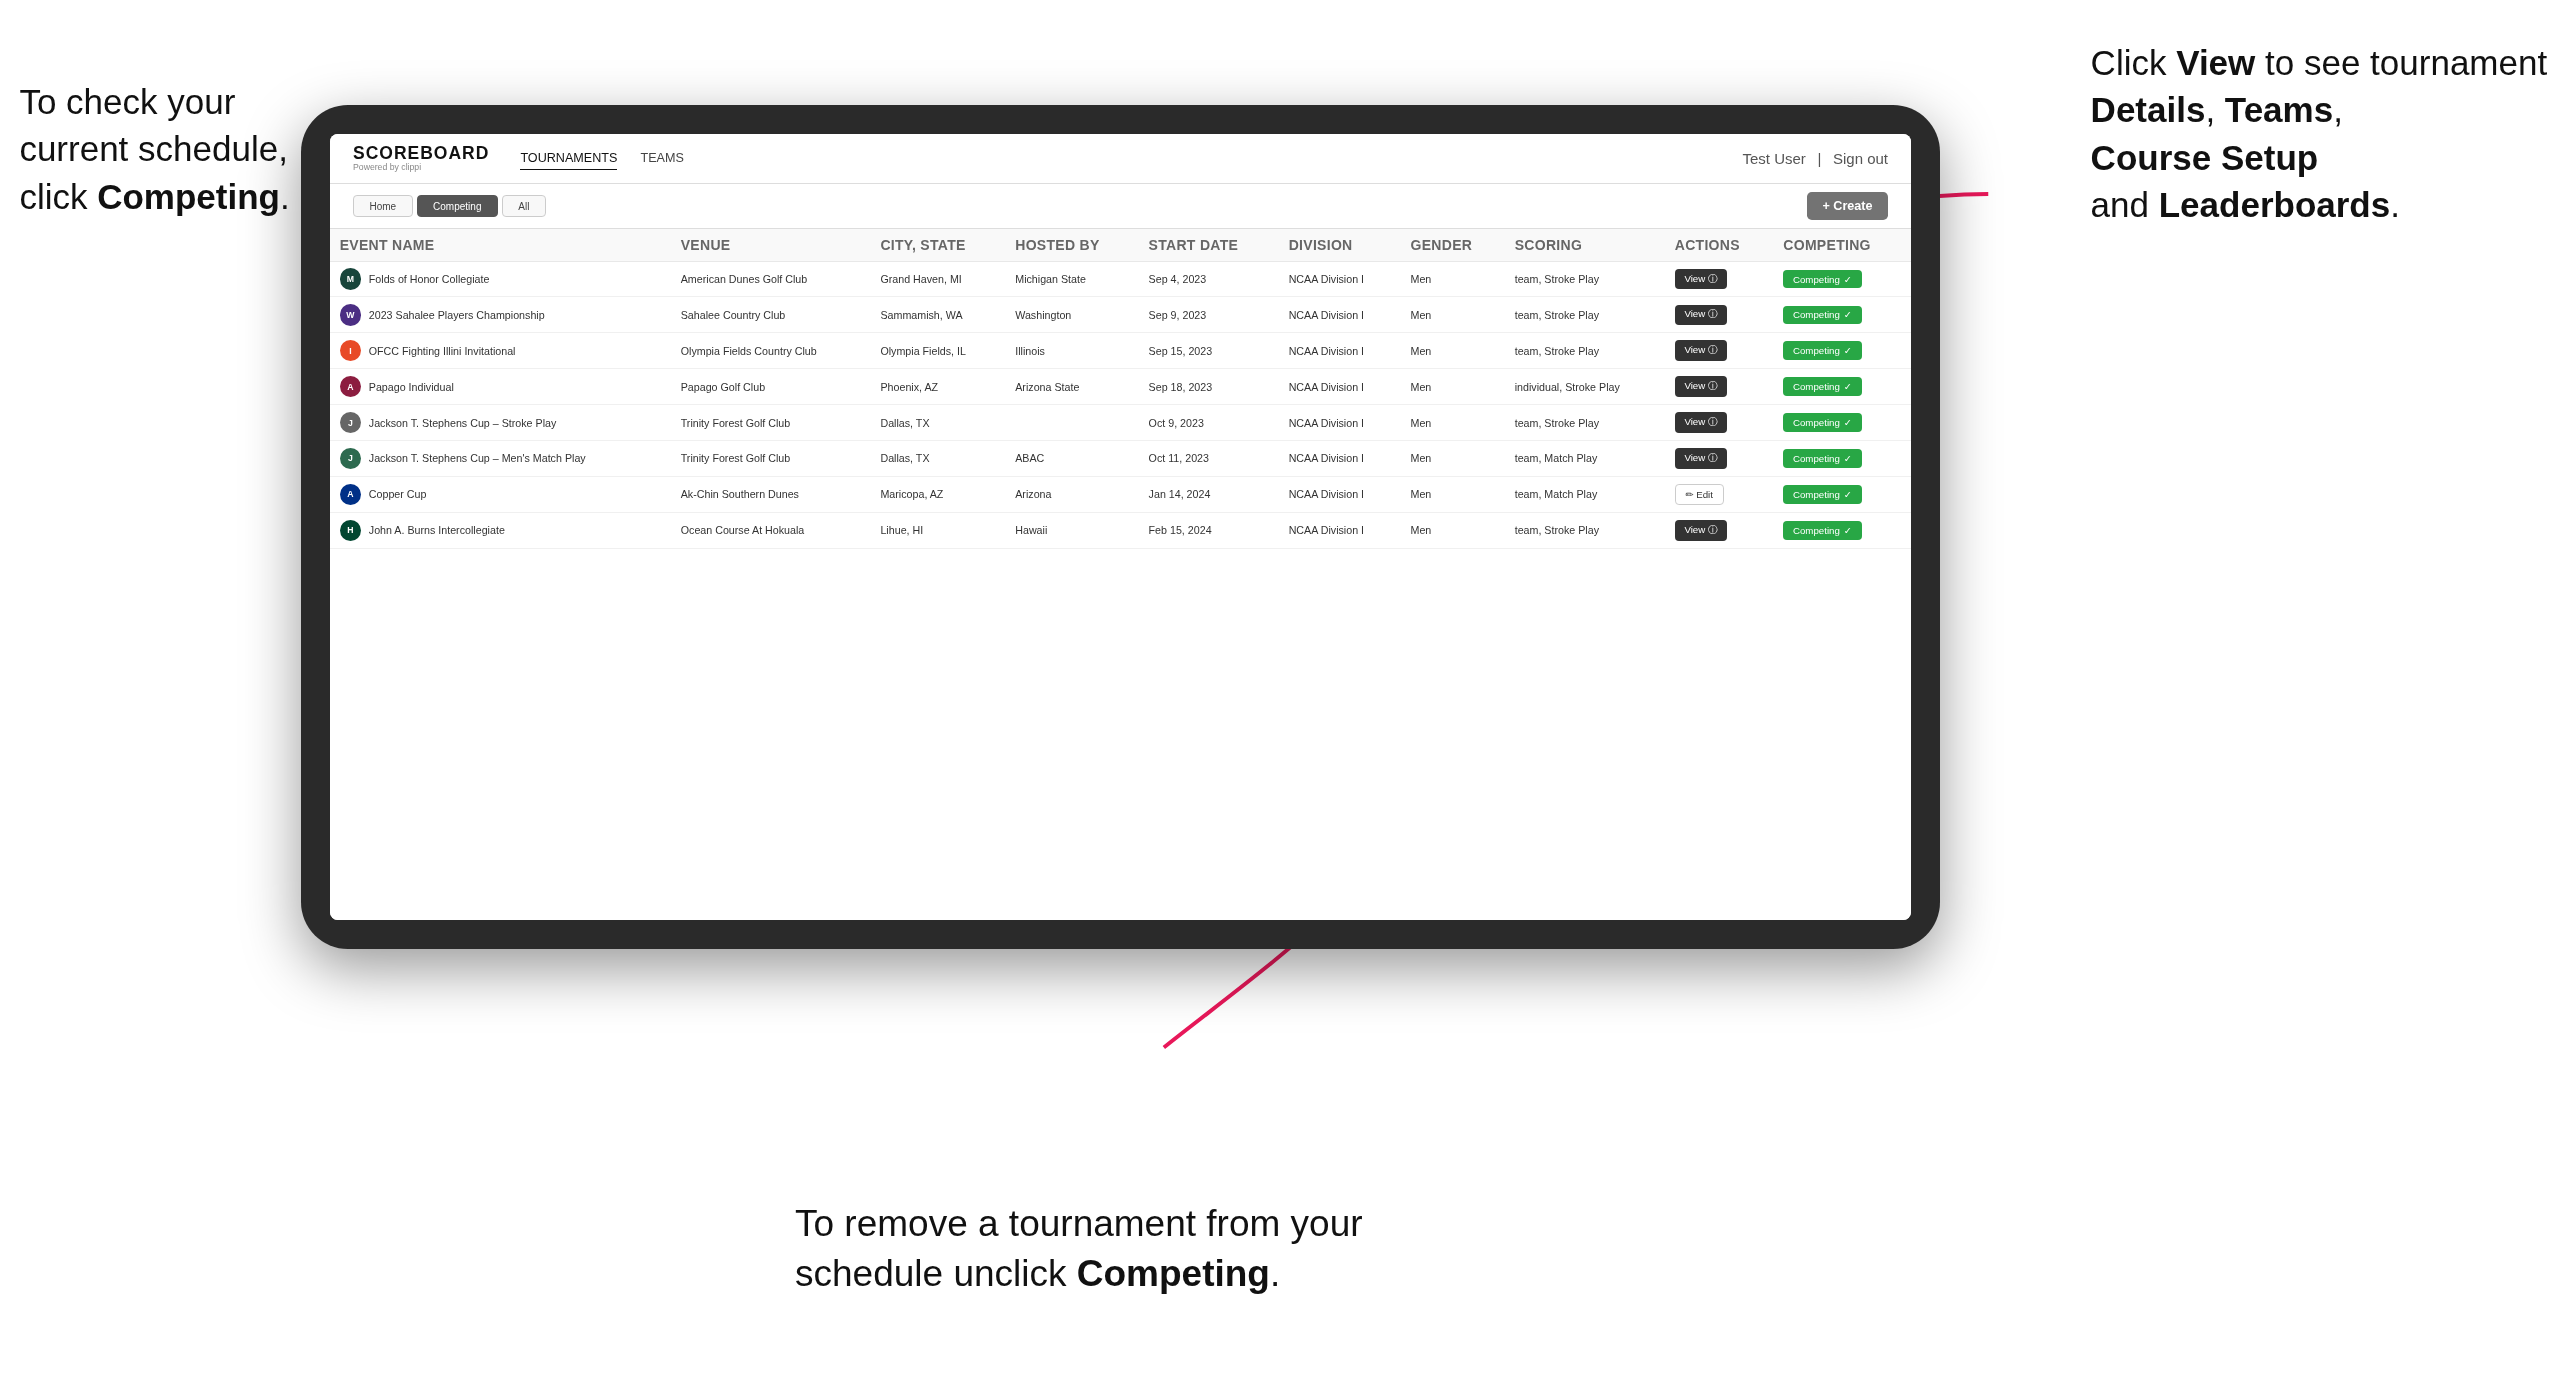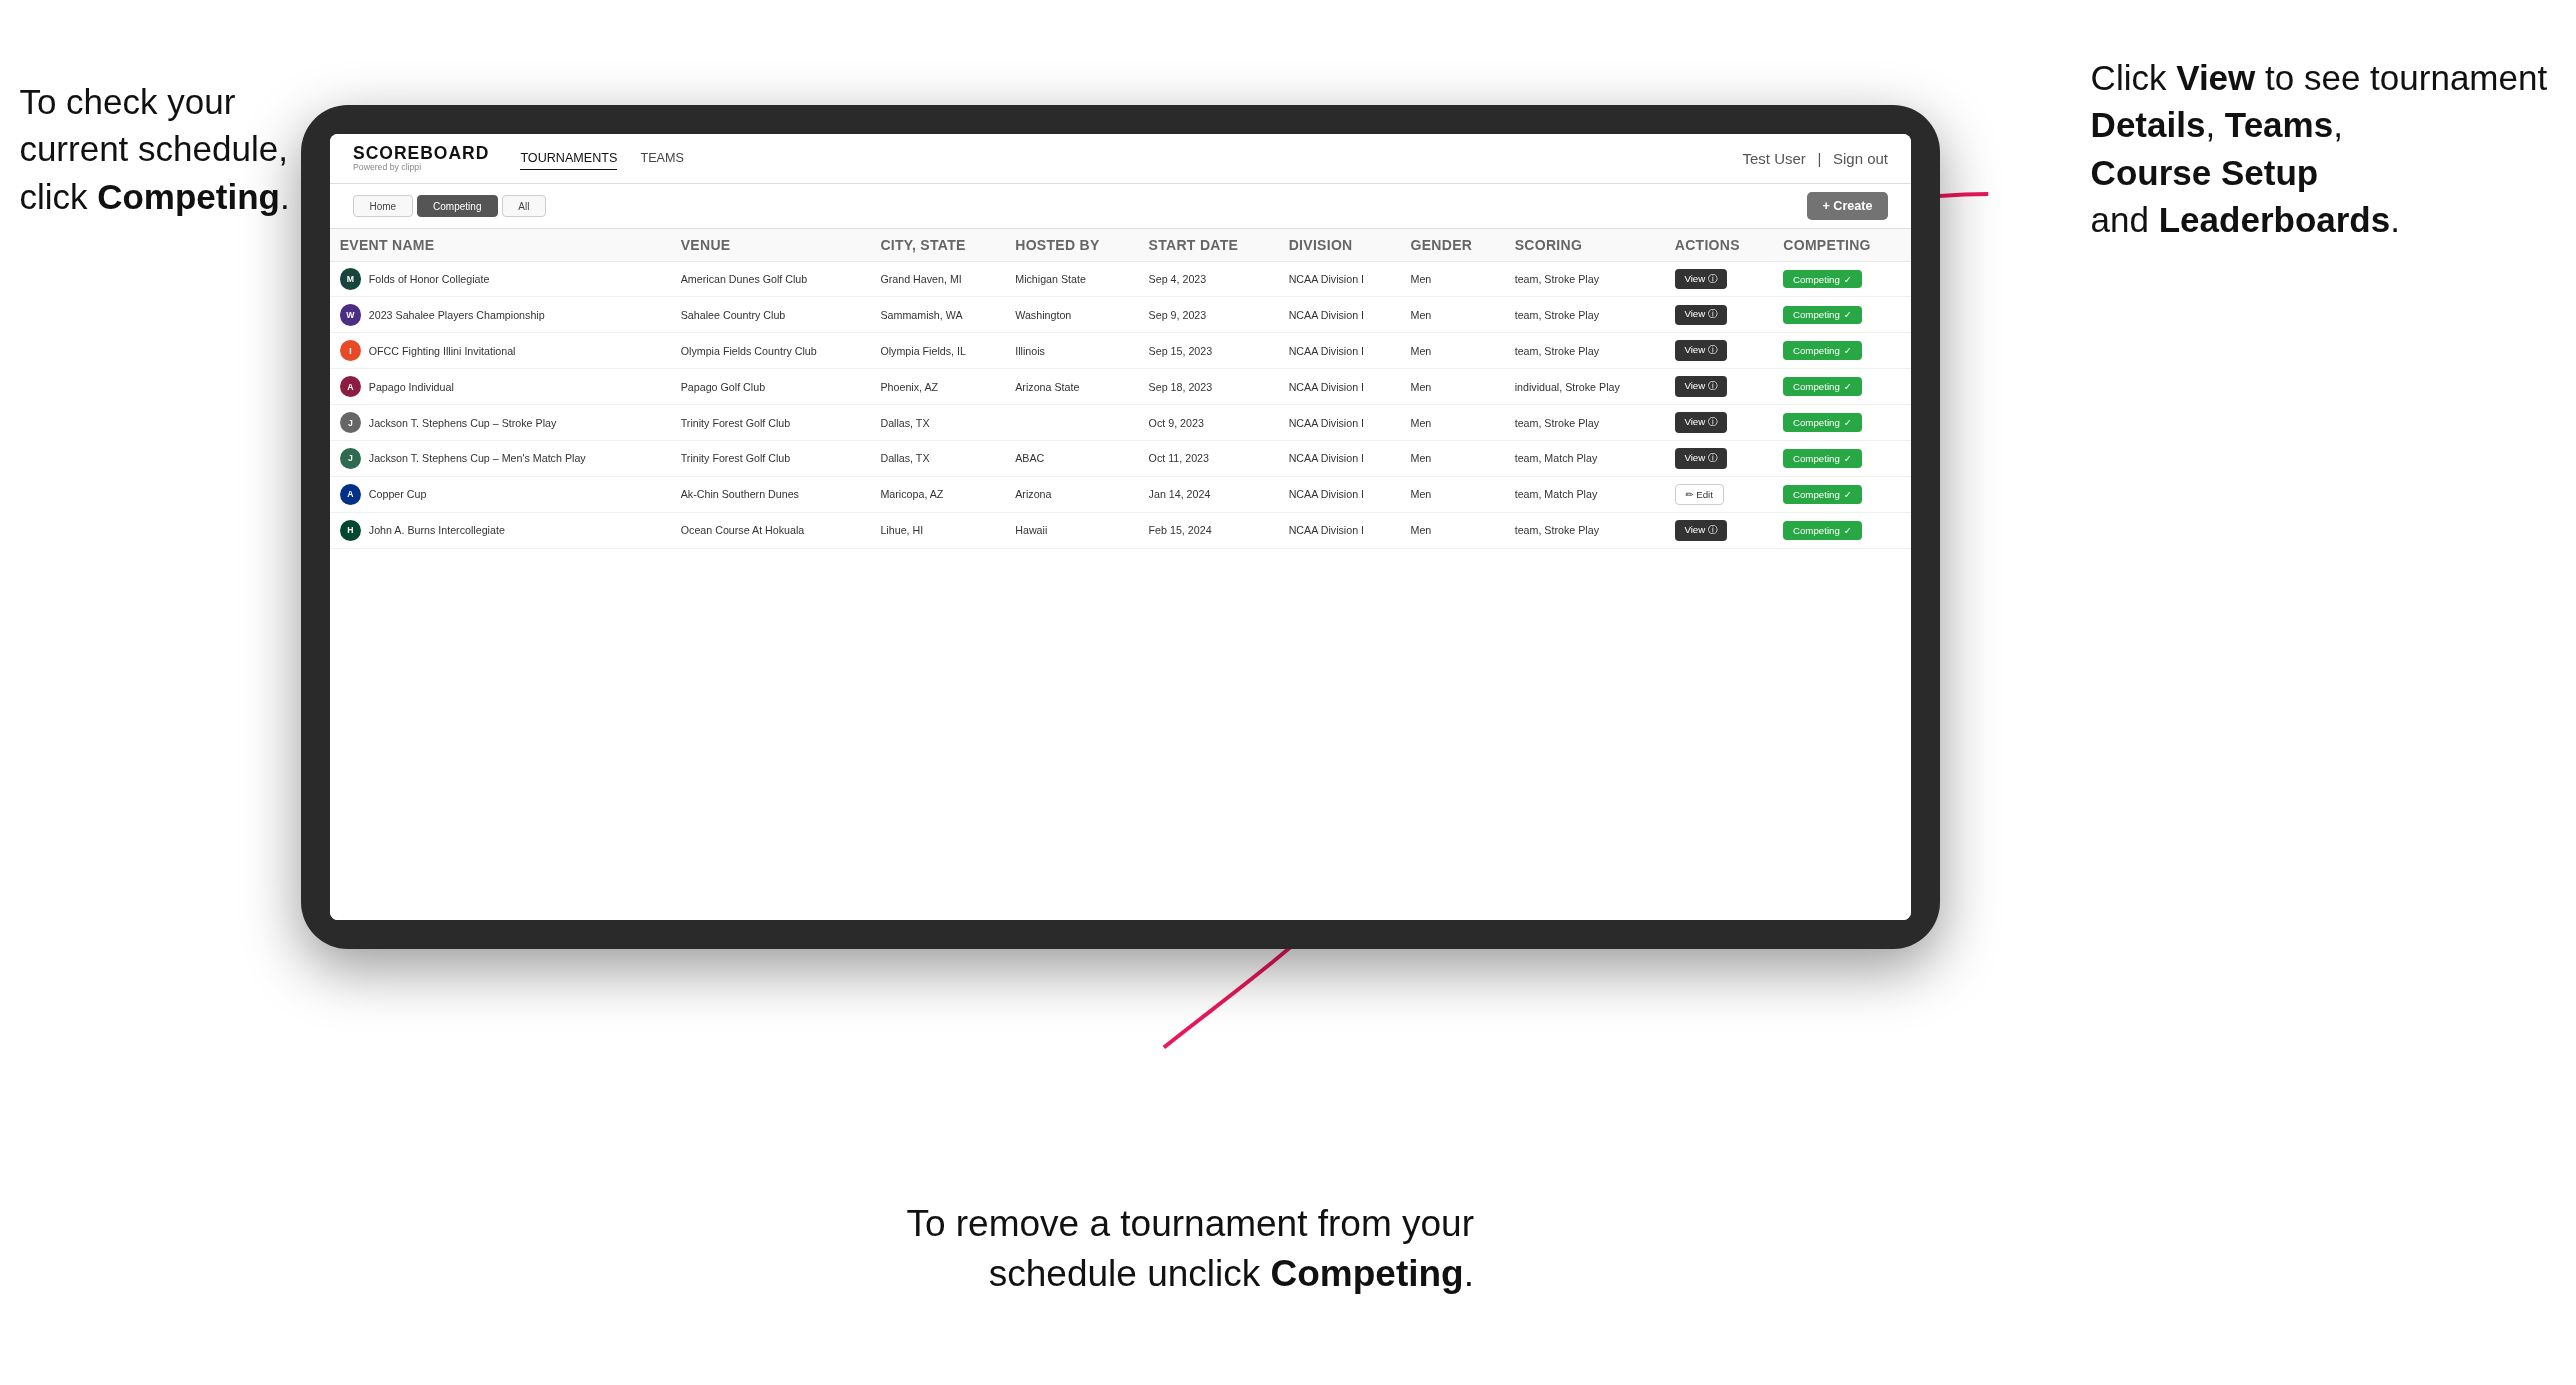--- a/index.html
+++ b/index.html
@@ -21,30 +21,30 @@
     }
     .annotation strong { font-weight: 800; }
 
     .annotation-topleft {
       top: 78px;
       left: 19.4px;
       width: 369px;
     }
 
     .annotation-topright {
-      top: 54px;
+      top: 39px;
       right: 19.4px;
       width: 466px;
     }
 
     .annotation-bottom {
       bottom: 87px;
       left: 795px;
       width: 679px;
-      text-align: right;
+      text-align: left;
       font-size: 37px;
     }
 
     
     .arrows-layer {
       position: absolute;
       top: 0; left: 0;
       width: 2576px;
       height: 1386px;
       pointer-events: none;

